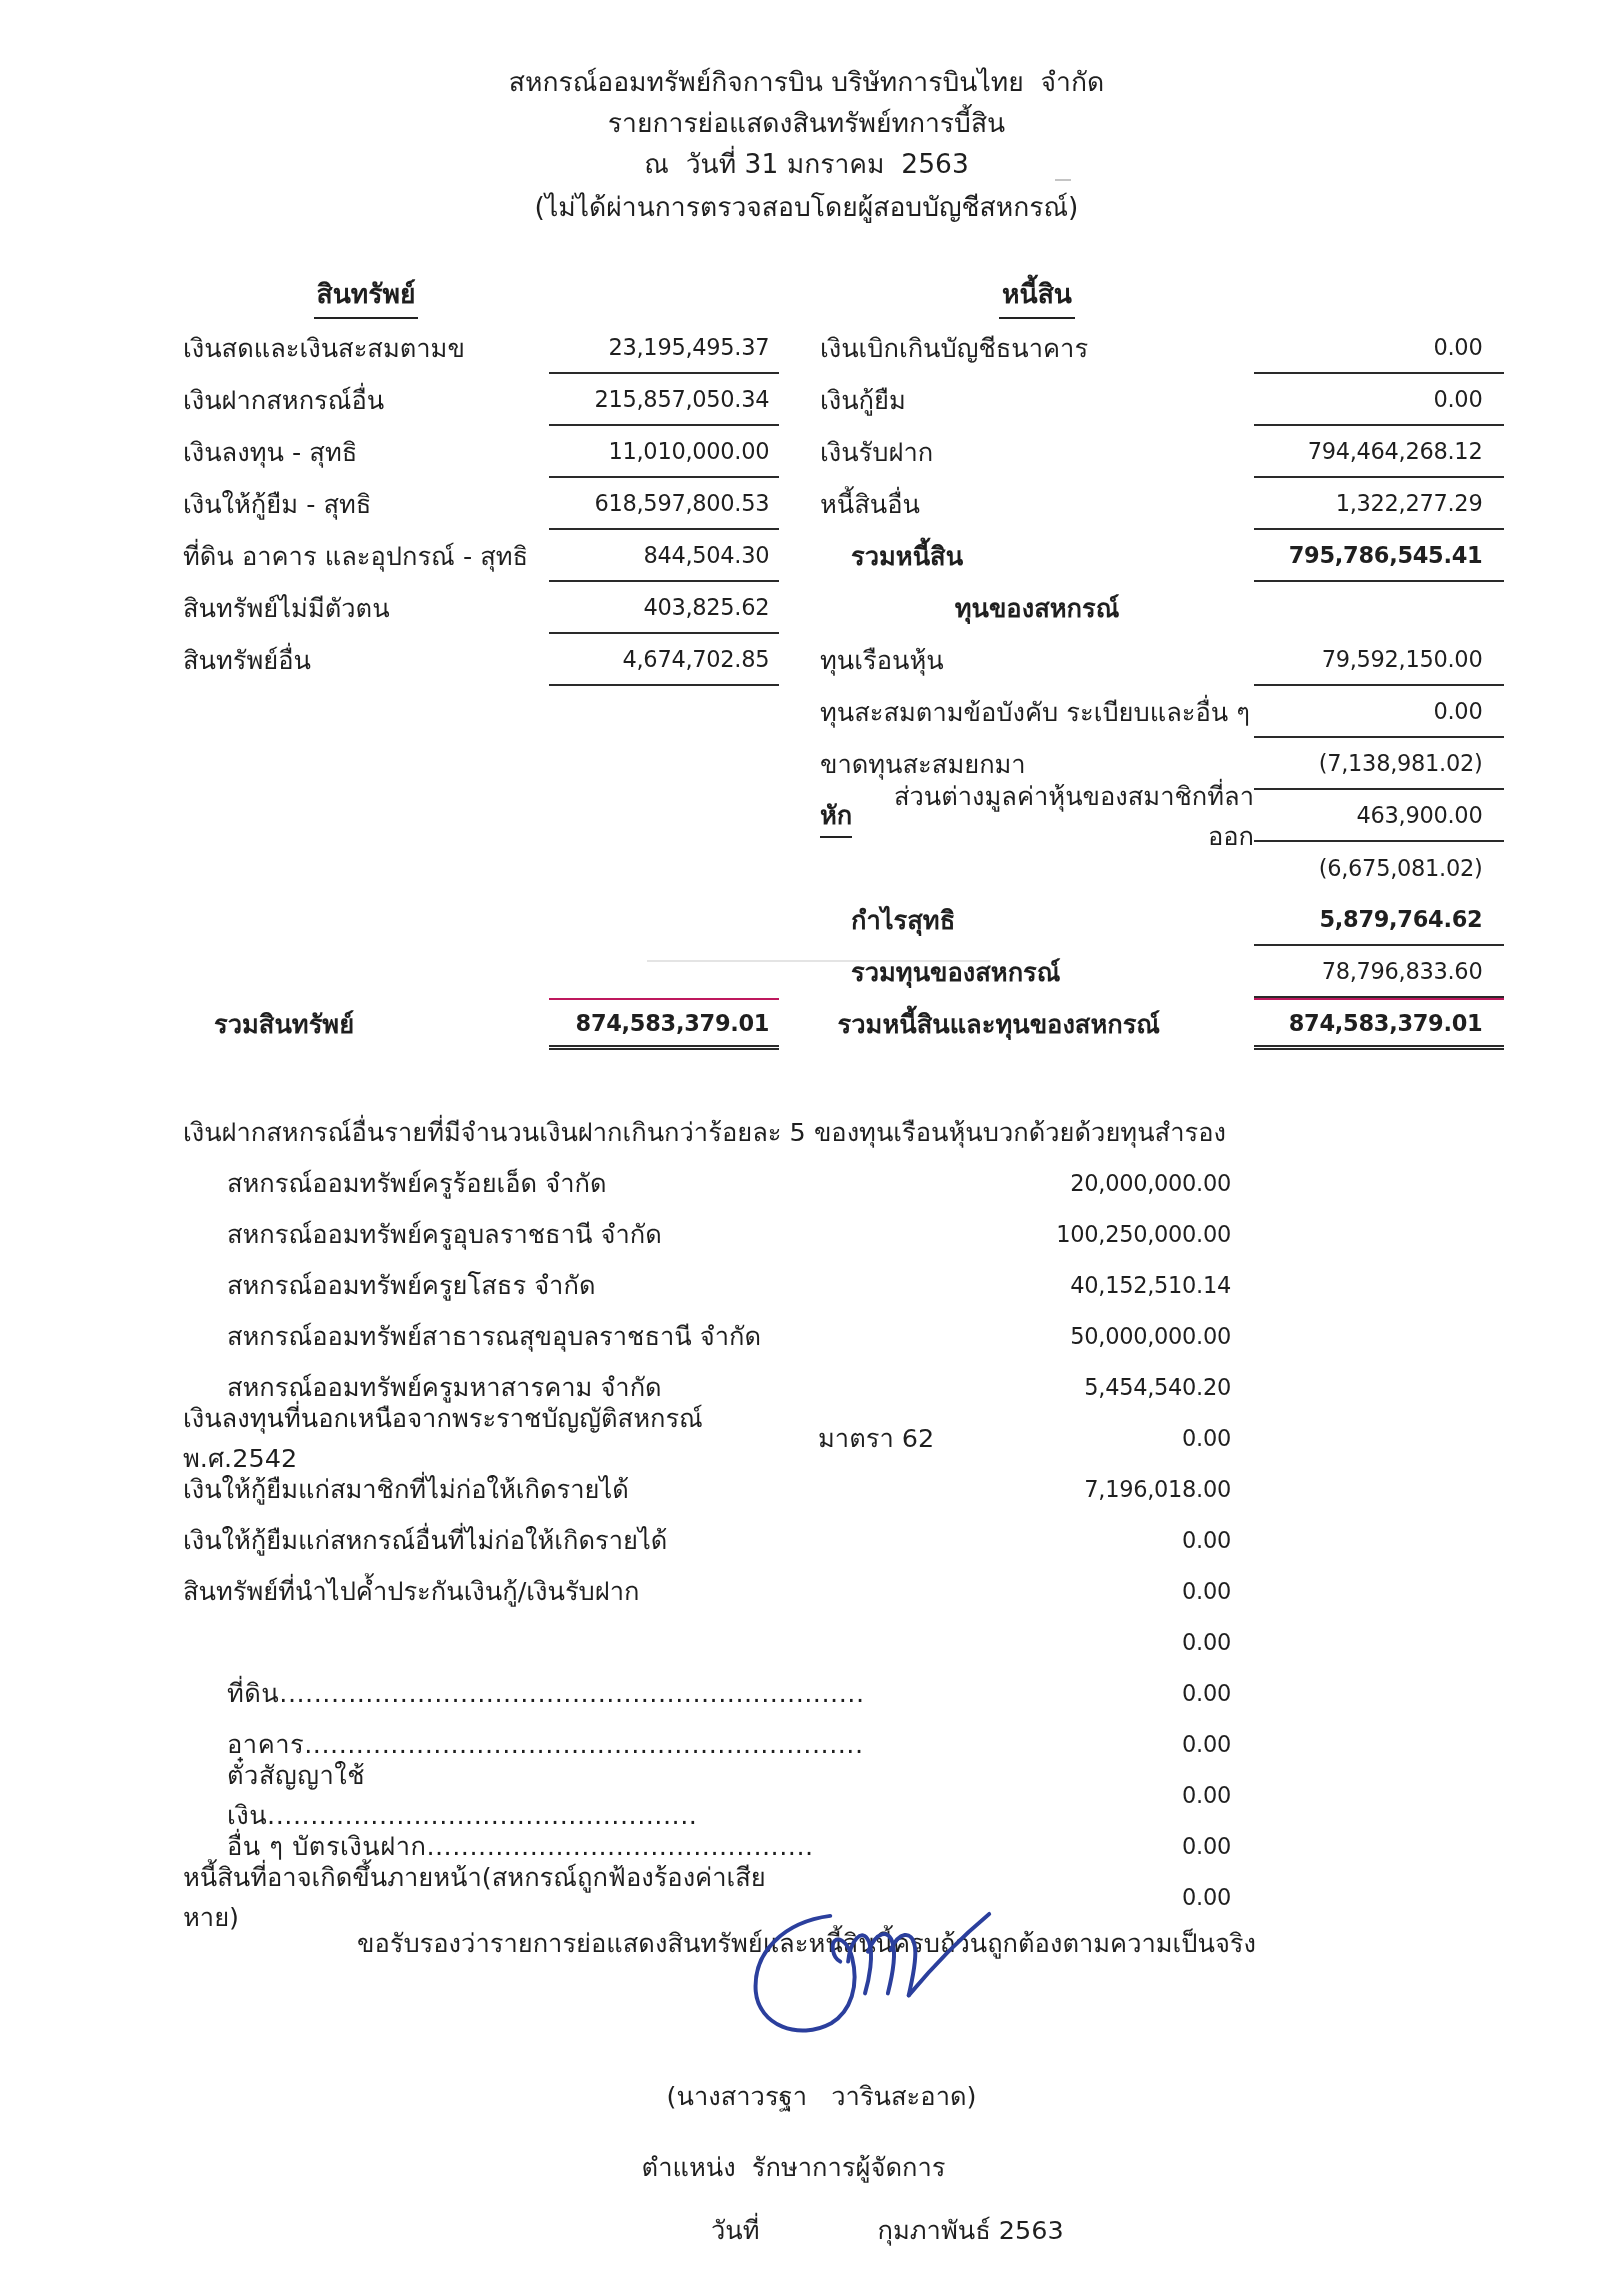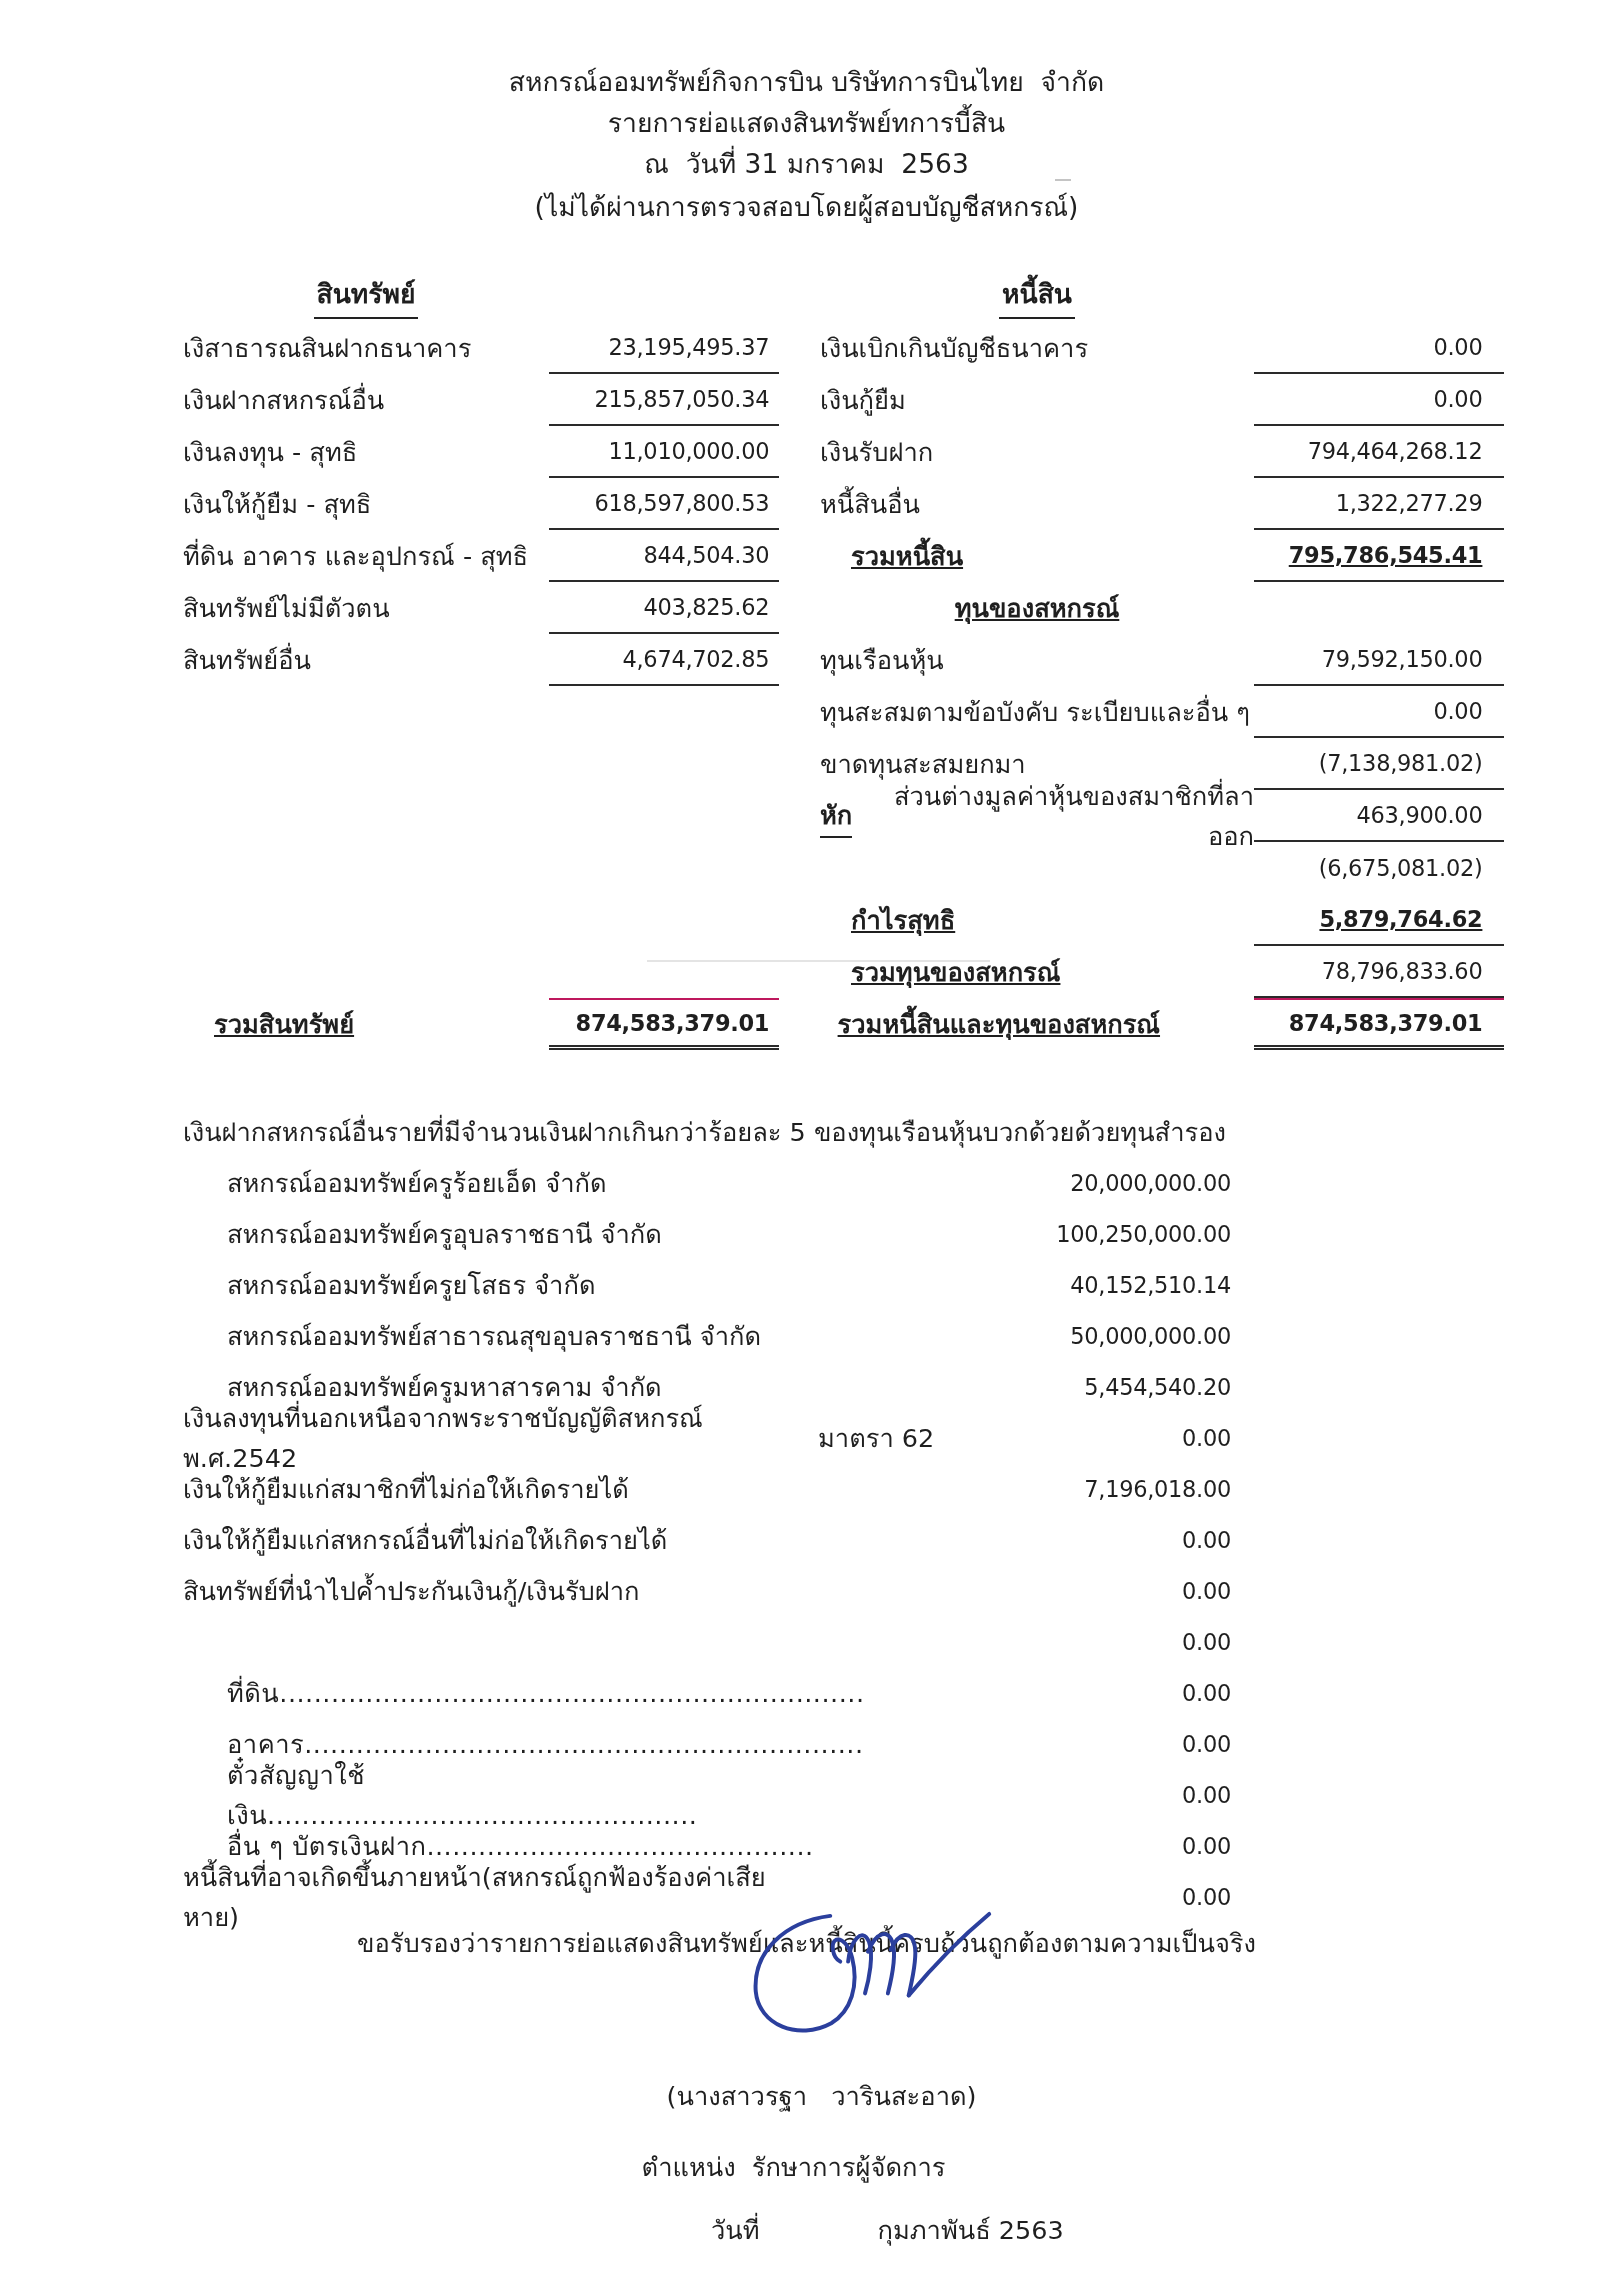--- a/index.html
+++ b/index.html
@@ -18,21 +18,21 @@
            grid-auto-rows:52px; font-size:25.5px;text-align:right; }
   .c1 { grid-column:1; display:flex; align-items:center; }
   .c2 { grid-column:2; display:flex; align-items:center; justify-content:flex-end;
         padding-right:9.8px; font-size:22.5px; letter-spacing:-0.3px; }
   .c3 { grid-column:4; display:flex; align-items:center; }
   .c4 { grid-column:5; display:flex; align-items:center; justify-content:flex-end;
         padding-right:21.6px; font-size:22.5px; letter-spacing:-0.3px; }
   .ctr { justify-content:center; }
   .u   { border-bottom:2px solid #2a2a2a; }
   .tot { border-top:2px solid #be185d; border-bottom:5.9px double #2a2a2a; font-weight:700; }
-  .b   { font-weight:700;text-decoration:underline; }
+  .b   { font-weight:700; }
   .ind { padding-left:31px; }
   .ind18 { padding-left:17.6px; }
   .htitle { font-weight:700; font-size:26.5px; border-bottom:2px solid #222; padding:0 2.9px 2px; }
   .hak { font-weight:700; border-bottom:2px solid #222; padding-bottom:1px; margin-right:13.7px; }
 
   
   .notes { position:absolute; top:1106px; left:183px; width:1049px;
            display:grid; grid-template-columns:635px 230px 183px;
            grid-auto-rows:51px; font-size:25.5px; }
   .nh { grid-column:1/4; display:flex; align-items:center; }
@@ -73,21 +73,21 @@
 
   <div class="sheet">
 
     <div class="c1 ctr">
       <span class="htitle">สินทรัพย์</span>
     </div>
     <div class="c3 ctr">
       <span class="htitle">หนี้สิน</span>
     </div>
 
-    <div class="c1">เงิสาธารณสินฝากธนาคาร</div>
+    <div class="c1">เงินสดและเงินสะสมตามข</div>
     <div class="c2 u">23,195,495.37</div>
     <div class="c3">เงินเบิกเกินบัญชีธนาคาร</div>
     <div class="c4 u">0.00</div>
 
     <div class="c1">เงินฝากสหกรณ์อื่น</div>
     <div class="c2 u">215,857,050.34</div>
     <div class="c3">เงินกู้ยืม</div>
     <div class="c4 u">0.00</div>
 
     <div class="c1">เงินลงทุน - สุทธิ</div>

